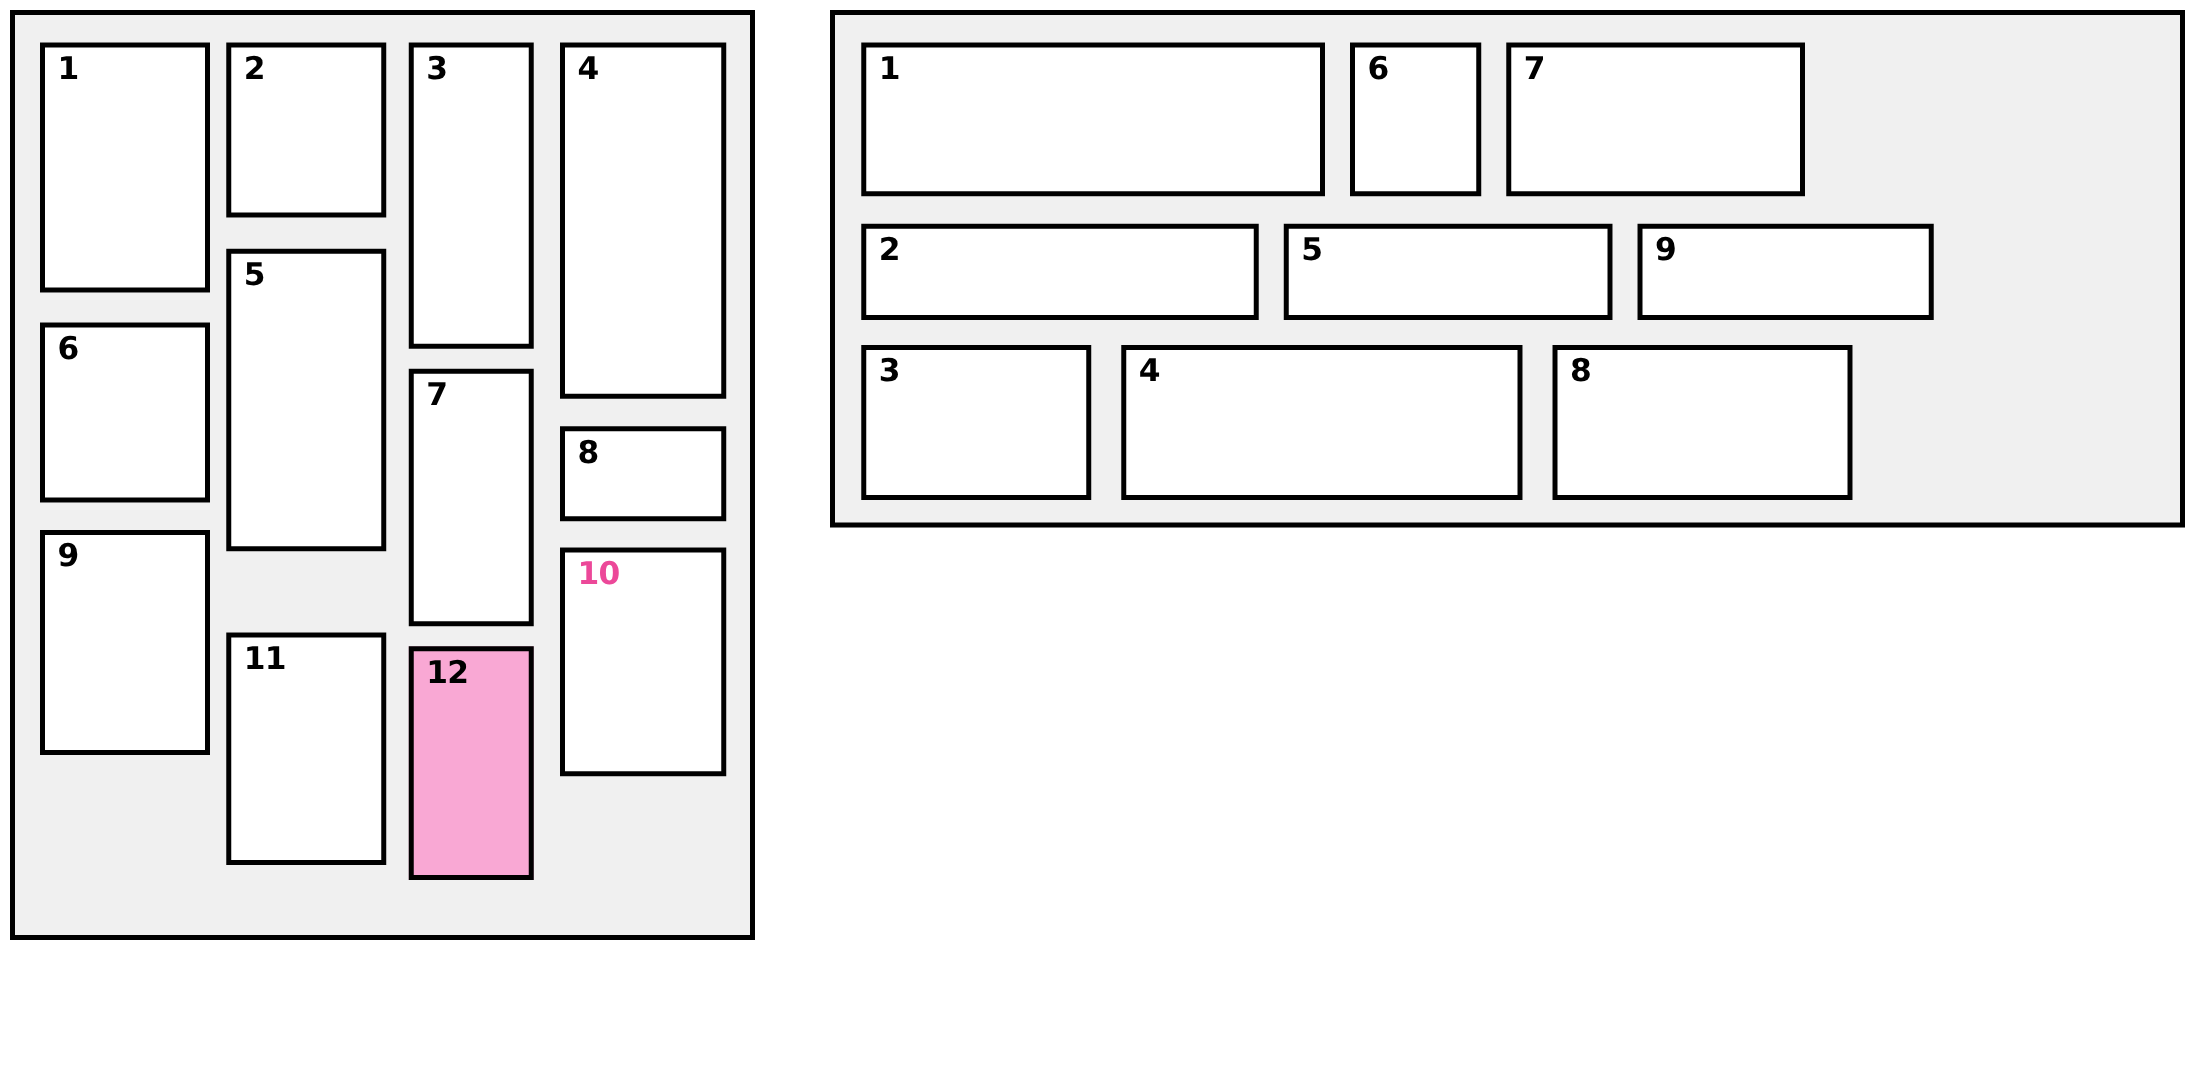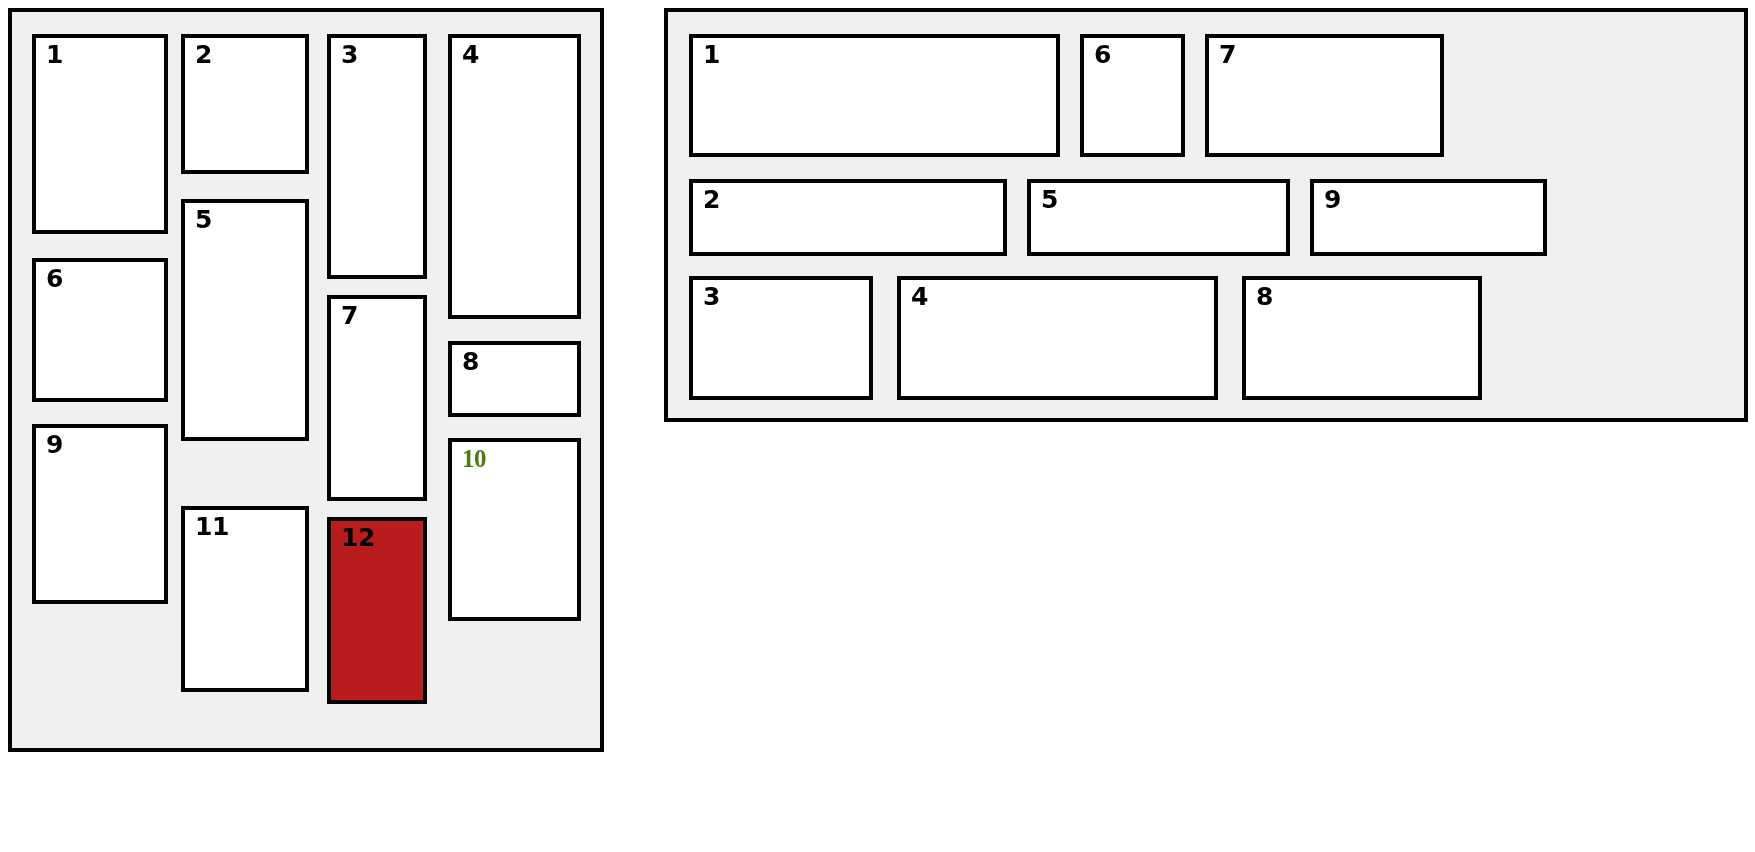--- a/index.html
+++ b/index.html
@@ -84,26 +84,26 @@
       <div class="box" style="left: 315px; top: 283px; width: 100px; height: 206px; background: rgb(255, 255, 255); border-color: rgb(0, 0, 0); border-width: 4px;">
         <span class="box-label" style="color: rgb(0, 0, 0);">7</span>
       </div>
       <div class="box" style="left: 436px; top: 329px; width: 133px; height: 76px; background: rgb(255, 255, 255); border-color: rgb(0, 0, 0); border-width: 4px;">
         <span class="box-label" style="color: rgb(0, 0, 0);">8</span>
       </div>
       <div class="box" style="left: 20px; top: 412px; width: 136px; height: 180px; background: rgb(255, 255, 255); border-color: rgb(0, 0, 0); border-width: 4px;">
         <span class="box-label" style="color: rgb(0, 0, 0);">9</span>
       </div>
       <div class="box" style="left: 436px; top: 426px; width: 133px; height: 183px; background: rgb(255, 255, 255); border-color: rgb(0, 0, 0); border-width: 4px;">
-        <span class="box-label" style="color: #4d7c0f; font-family: Liberation Serif, serif;">10</span>
+        <span class="box-label" style="color: #ec4899;">10</span>
       </div>
       <div class="box" style="left: 169px; top: 453px; width: 128px; height: 186px; background: rgb(255, 255, 255); border-color: rgb(0, 0, 0); border-width: 4px; margin-top: 41px;">
         <span class="box-label" style="color: rgb(0, 0, 0);">11</span>
       </div>
-      <div class="box" style="left: 315px; top: 505px; width: 100px; height: 187px; background: #b91c1c; border-color: rgb(0, 0, 0); border-width: 4px;">
+      <div class="box" style="left: 315px; top: 505px; width: 100px; height: 187px; background: #f9a8d4; border-color: rgb(0, 0, 0); border-width: 4px;">
         <span class="box-label" style="color: rgb(0, 0, 0);">12</span>
       </div>
     </div>
   <div class="panel" id="panel-right" style="left: 664px; top: 8px; width: 1084px; height: 414px; background: rgb(240, 240, 240); border-color: rgb(0, 0, 0); border-width: 4px;">
       <div class="box" style="left: 21px; top: 22px; width: 371px; height: 123px; background: rgb(255, 255, 255); border-color: rgb(0, 0, 0); border-width: 4px;">
         <span class="box-label" style="color: rgb(0, 0, 0);">1</span>
       </div>
       <div class="box" style="left: 412px; top: 22px; width: 105px; height: 123px; background: rgb(255, 255, 255); border-color: rgb(0, 0, 0); border-width: 4px;">
         <span class="box-label" style="color: rgb(0, 0, 0);">6</span>
       </div>

